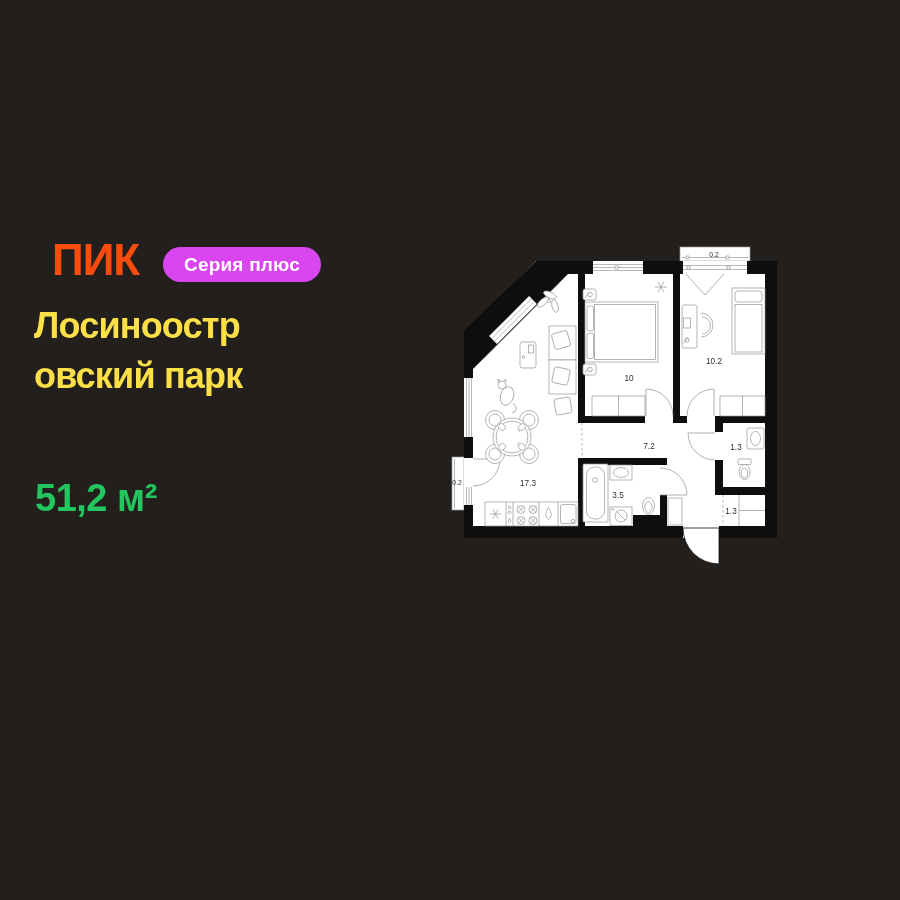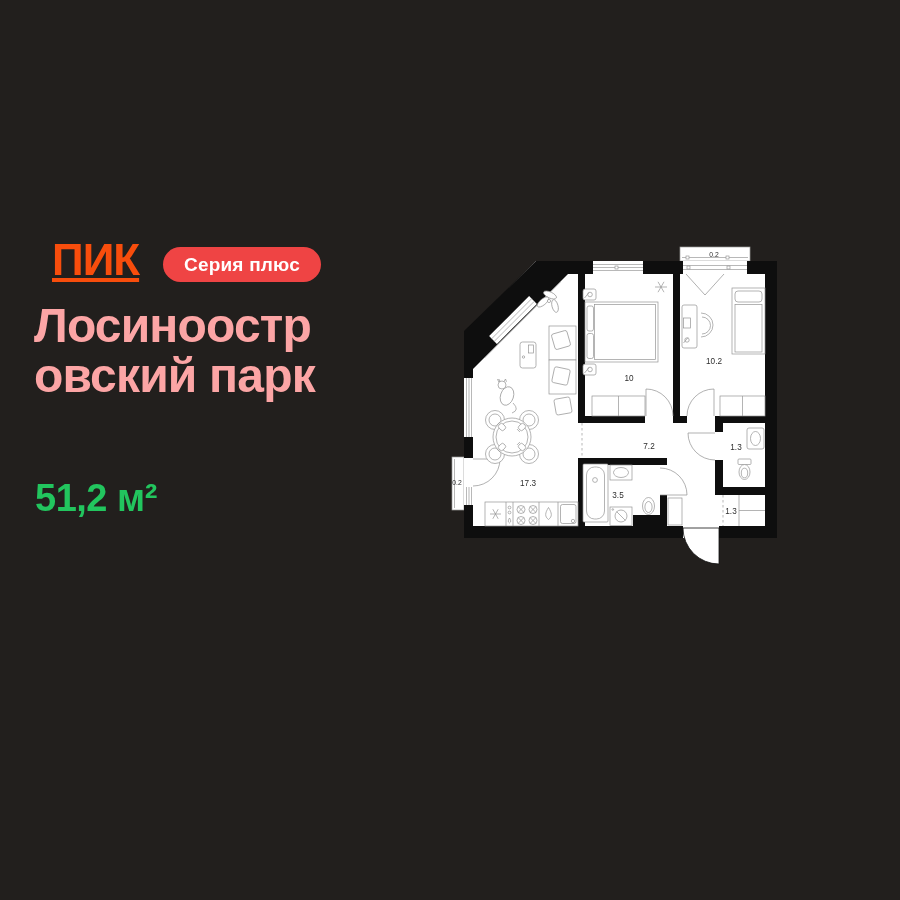--- a/index.html
+++ b/index.html
@@ -6,31 +6,30 @@
   body{
     width:900px;height:900px;position:relative;overflow:hidden;
     background:#221F1D;
     font-family:"Liberation Sans", sans-serif;
   }
   .card{position:absolute;inset:0;}
   .logo{
     position:absolute;left:52px;top:240px;
     font-size:44px;font-weight:700;letter-spacing:-1px;color:#F84D0C;
     line-height:40px;
-    text-decoration:underline;
   }
   .badge{
     position:absolute;left:163px;top:247px;height:35px;
-    background:#ef4444;color:#fff;border-radius:18px;
+    background:#d946ef;color:#fff;border-radius:18px;
     font-size:19px;font-weight:700;line-height:35px;padding:0 21px;
     letter-spacing:0.2px;
   }
   .title{
-    position:absolute;left:34px;top:301px;color:#fca5a5;
-    font-size:48px;font-weight:700;line-height:50px;letter-spacing:-0.8px;
+    position:absolute;left:34px;top:301px;color:#fde047;
+    font-size:36px;font-weight:700;line-height:50px;letter-spacing:-0.8px;
   }
   .area-label{
     position:absolute;left:37px;top:446px;color:#8E8B88;
     font-size:28px;font-weight:500;
   }
   .area-value{
     position:absolute;left:35px;top:477px;color:#22c55e;
     font-size:38px;font-weight:700;letter-spacing:-0.5px;
   }
   .plan{position:absolute;left:443px;top:240px;width:345px;height:332px;}

